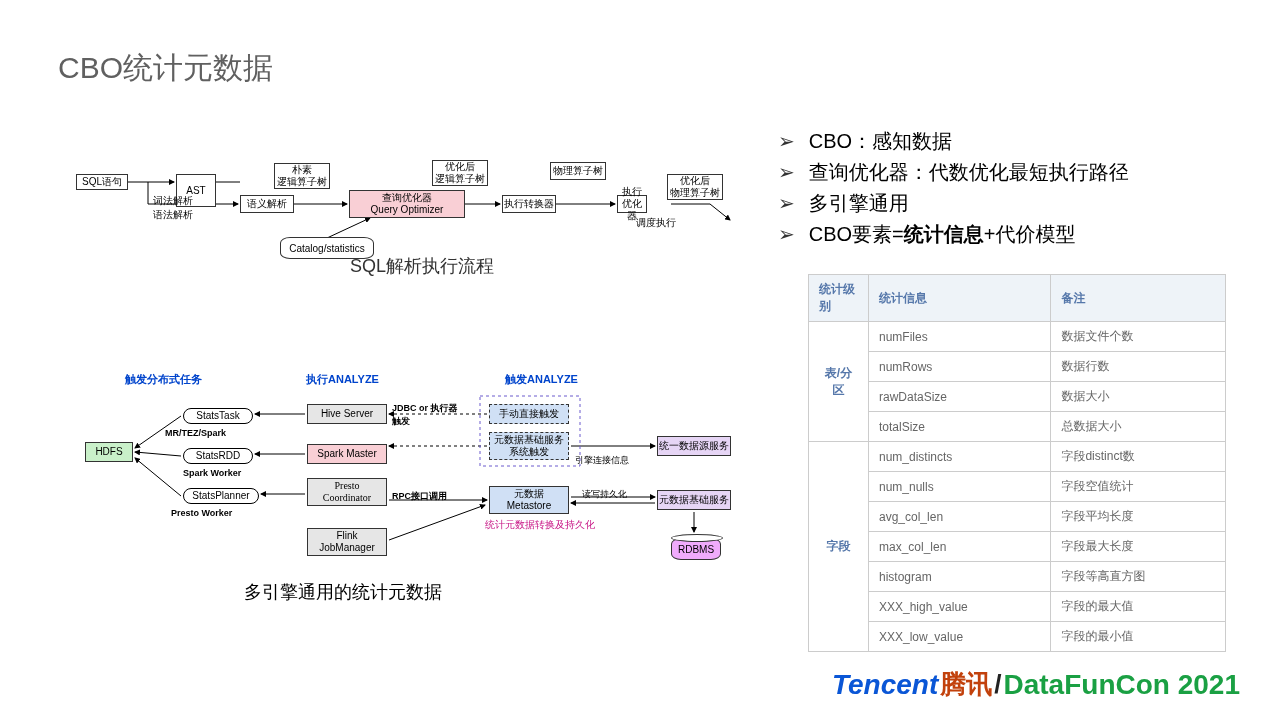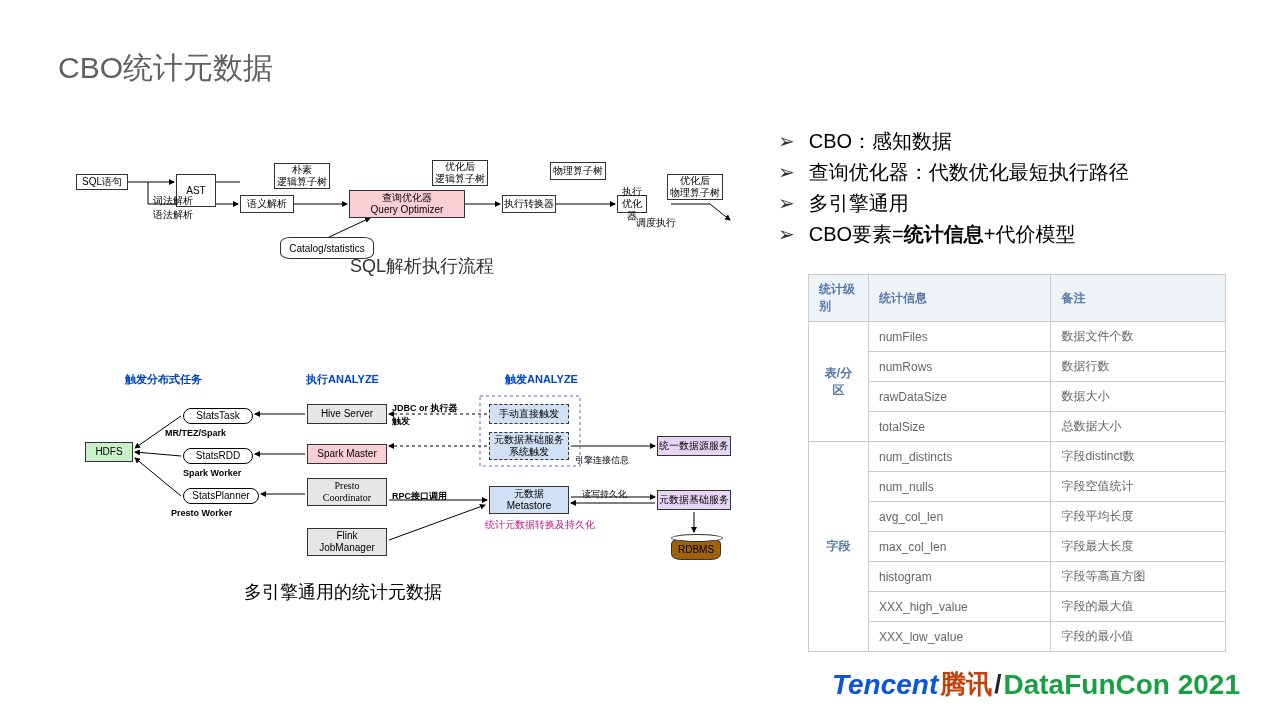--- a/index.html
+++ b/index.html
@@ -63,21 +63,21 @@
 .d2-presto { left: 222px; top: 118px; width: 80px; height: 28px; background:#e6e6e6; }
 .d2-flink { left: 222px; top: 168px; width: 80px; height: 28px; background:#e6e6e6; }
 .d2-man { left: 404px; top: 44px; width: 80px; height: 20px; background:#d0e0f5; border-style:dashed; }
 .d2-meta { left: 404px; top: 72px; width: 80px; height: 28px; background:#d0e0f5; border-style:dashed; }
 .d2-unif { left: 572px; top: 76px; width: 74px; height: 20px; background:#e6d5f5; }
 .d2-ms { left: 404px; top: 126px; width: 80px; height: 28px; background:#d0e0f5; }
 .d2-mbase { left: 572px; top: 130px; width: 74px; height: 20px; background:#e6d5f5; }
 
 
 .d2-rdbms { position:absolute; left: 586px; top: 174px; width:50px; font-size:10px; text-align:center;}
-.d2-rdbms .cyl { width:50px; height:22px; border:1.5px solid #333; border-radius:10px/6px; display:flex; align-items:center; justify-content:center; background:#a16207;}
+.d2-rdbms .cyl { width:50px; height:22px; border:1.5px solid #333; border-radius:10px/6px; display:flex; align-items:center; justify-content:center; background:#f0abfc;}
 .d2-rdbms::before { content:""; display:block; width:50px; height:6px; border:1.5px solid #333; border-radius:50%; margin-bottom:-4px; background:#fff; position:relative; z-index:1;}
 
 
 .slbl { position:absolute; font-size:9px; font-weight:bold; }
 .d2-mr { left: 80px; top: 68px; }
 .d2-sw { left: 86px; top: 108px; margin-left: 12px; }
 .d2-pw { left: 86px; top: 148px; }
 .d2-jd { left: 307px; top: 42px; width:92px;}
 .d2-rp { left: 307px; top: 130px; }
 .d2-eng { left: 490px; top: 78px; font-weight:normal;margin-top:16px;}

